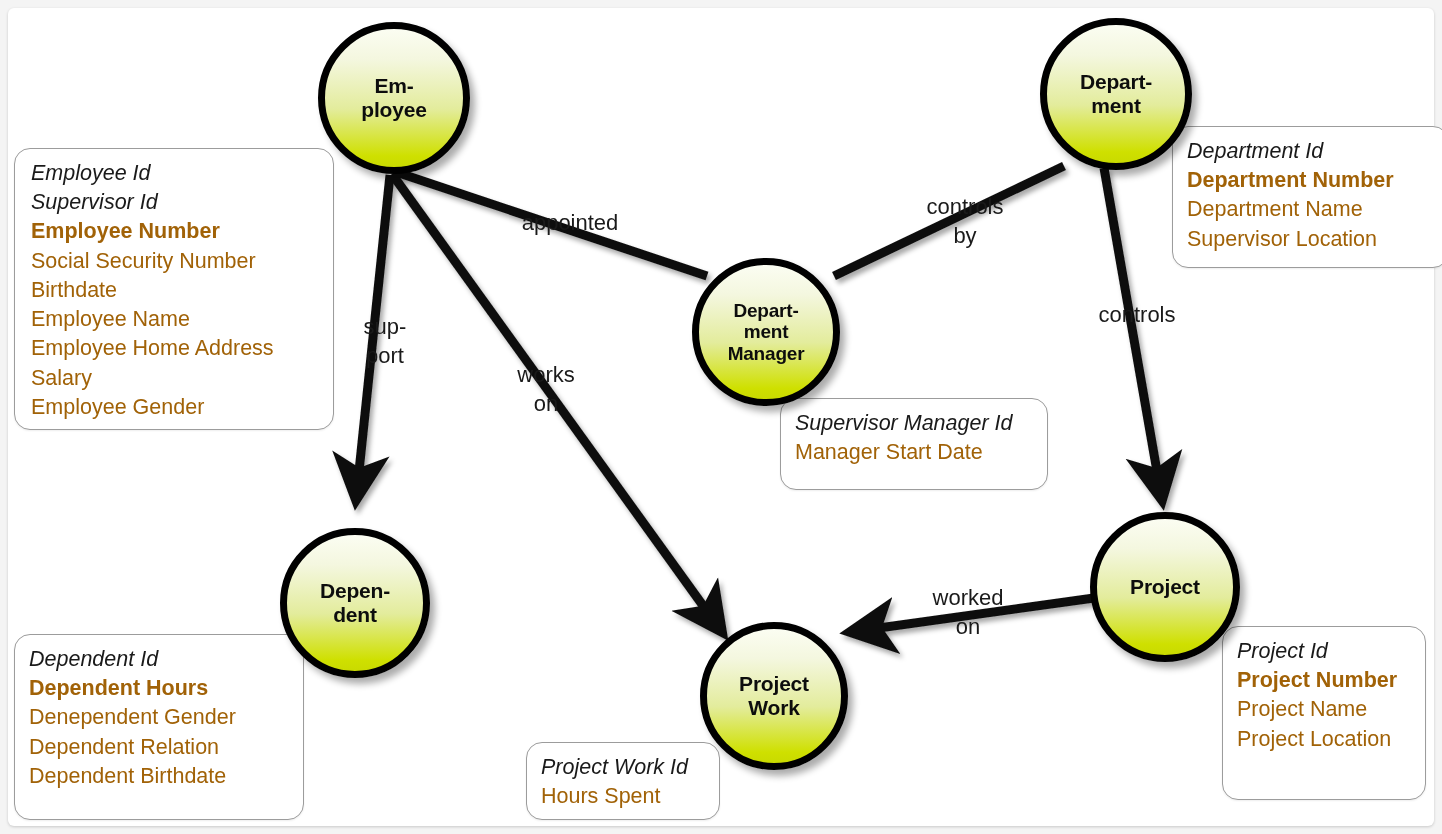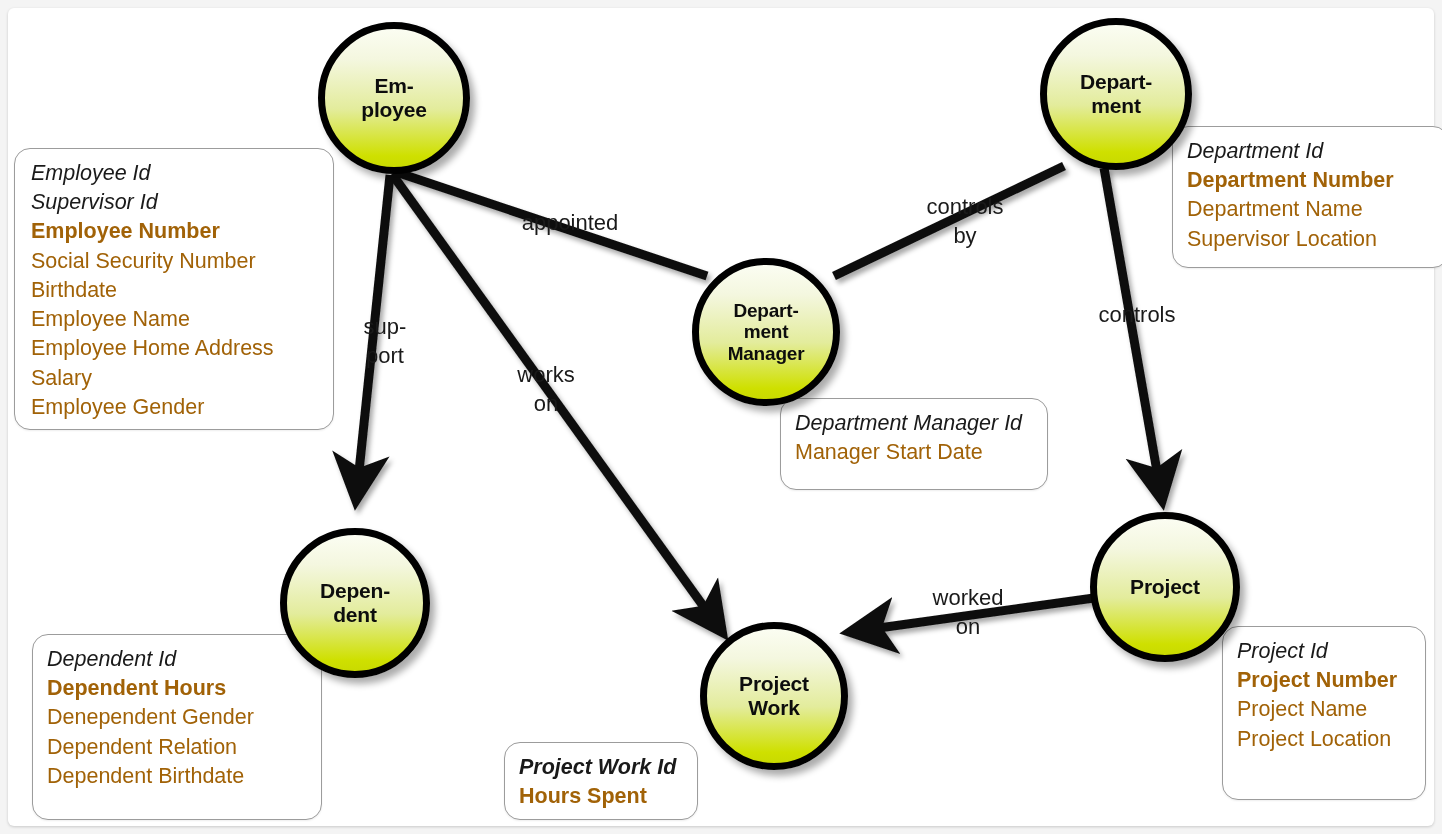--- a/index.html
+++ b/index.html
@@ -73,24 +73,24 @@
   .note .attr{
     font-size:21.5px;
     line-height:1.36;
     color:#a16207;
     white-space:nowrap;
   }
   .note .attr.key{ font-style:italic; color:#1a1a1a;}
   .note .attr.pk { font-weight:bold;}
 
   #note-employee  {left:14px;  top:148px; width:320px; height:282px;padding-left:16px;}
-  #note-dependent {left:32px;  top:634px; width:290px; height:186px;}
+  #note-dependent {left:14px;  top:634px; width:290px; height:186px;}
   #note-department{left:1172px;top:126px; width:277px; height:142px;}
   #note-deptmanager{left:780px;top:398px; width:268px; height:92px;}
-  #note-projectwork{left:504px;top:742px; width:194px; height:78px;font-weight:bold;}
+  #note-projectwork{left:526px;top:742px; width:194px; height:78px;}
   #note-project   {left:1222px;top:626px; width:204px; height:174px;}
 
   
   .edge-label{
     position:absolute;
     font-size:22px;
     color:#1a1a1a;
     line-height:1.33;
     text-align:center;
     white-space:pre-line;
@@ -190,21 +190,21 @@
       <div class="attr">Dependent Relation</div>
       <div class="attr">Dependent Birthdate</div>
     </div>
   <div class="note" id="note-department">
       <div class="attr key">Department Id</div>
       <div class="attr pk">Department Number</div>
       <div class="attr">Department Name</div>
       <div class="attr">Supervisor Location</div>
     </div>
   <div class="note" id="note-deptmanager">
-      <div class="attr key">Department Manager Id</div>
+      <div class="attr key">Supervisor Manager Id</div>
       <div class="attr">Manager Start Date</div>
     </div>
   <div class="note" id="note-projectwork">
       <div class="attr key">Project Work Id</div>
       <div class="attr">Hours Spent</div>
     </div>
   <div class="note" id="note-project">
       <div class="attr key">Project Id</div>
       <div class="attr pk">Project Number</div>
       <div class="attr">Project Name</div>

